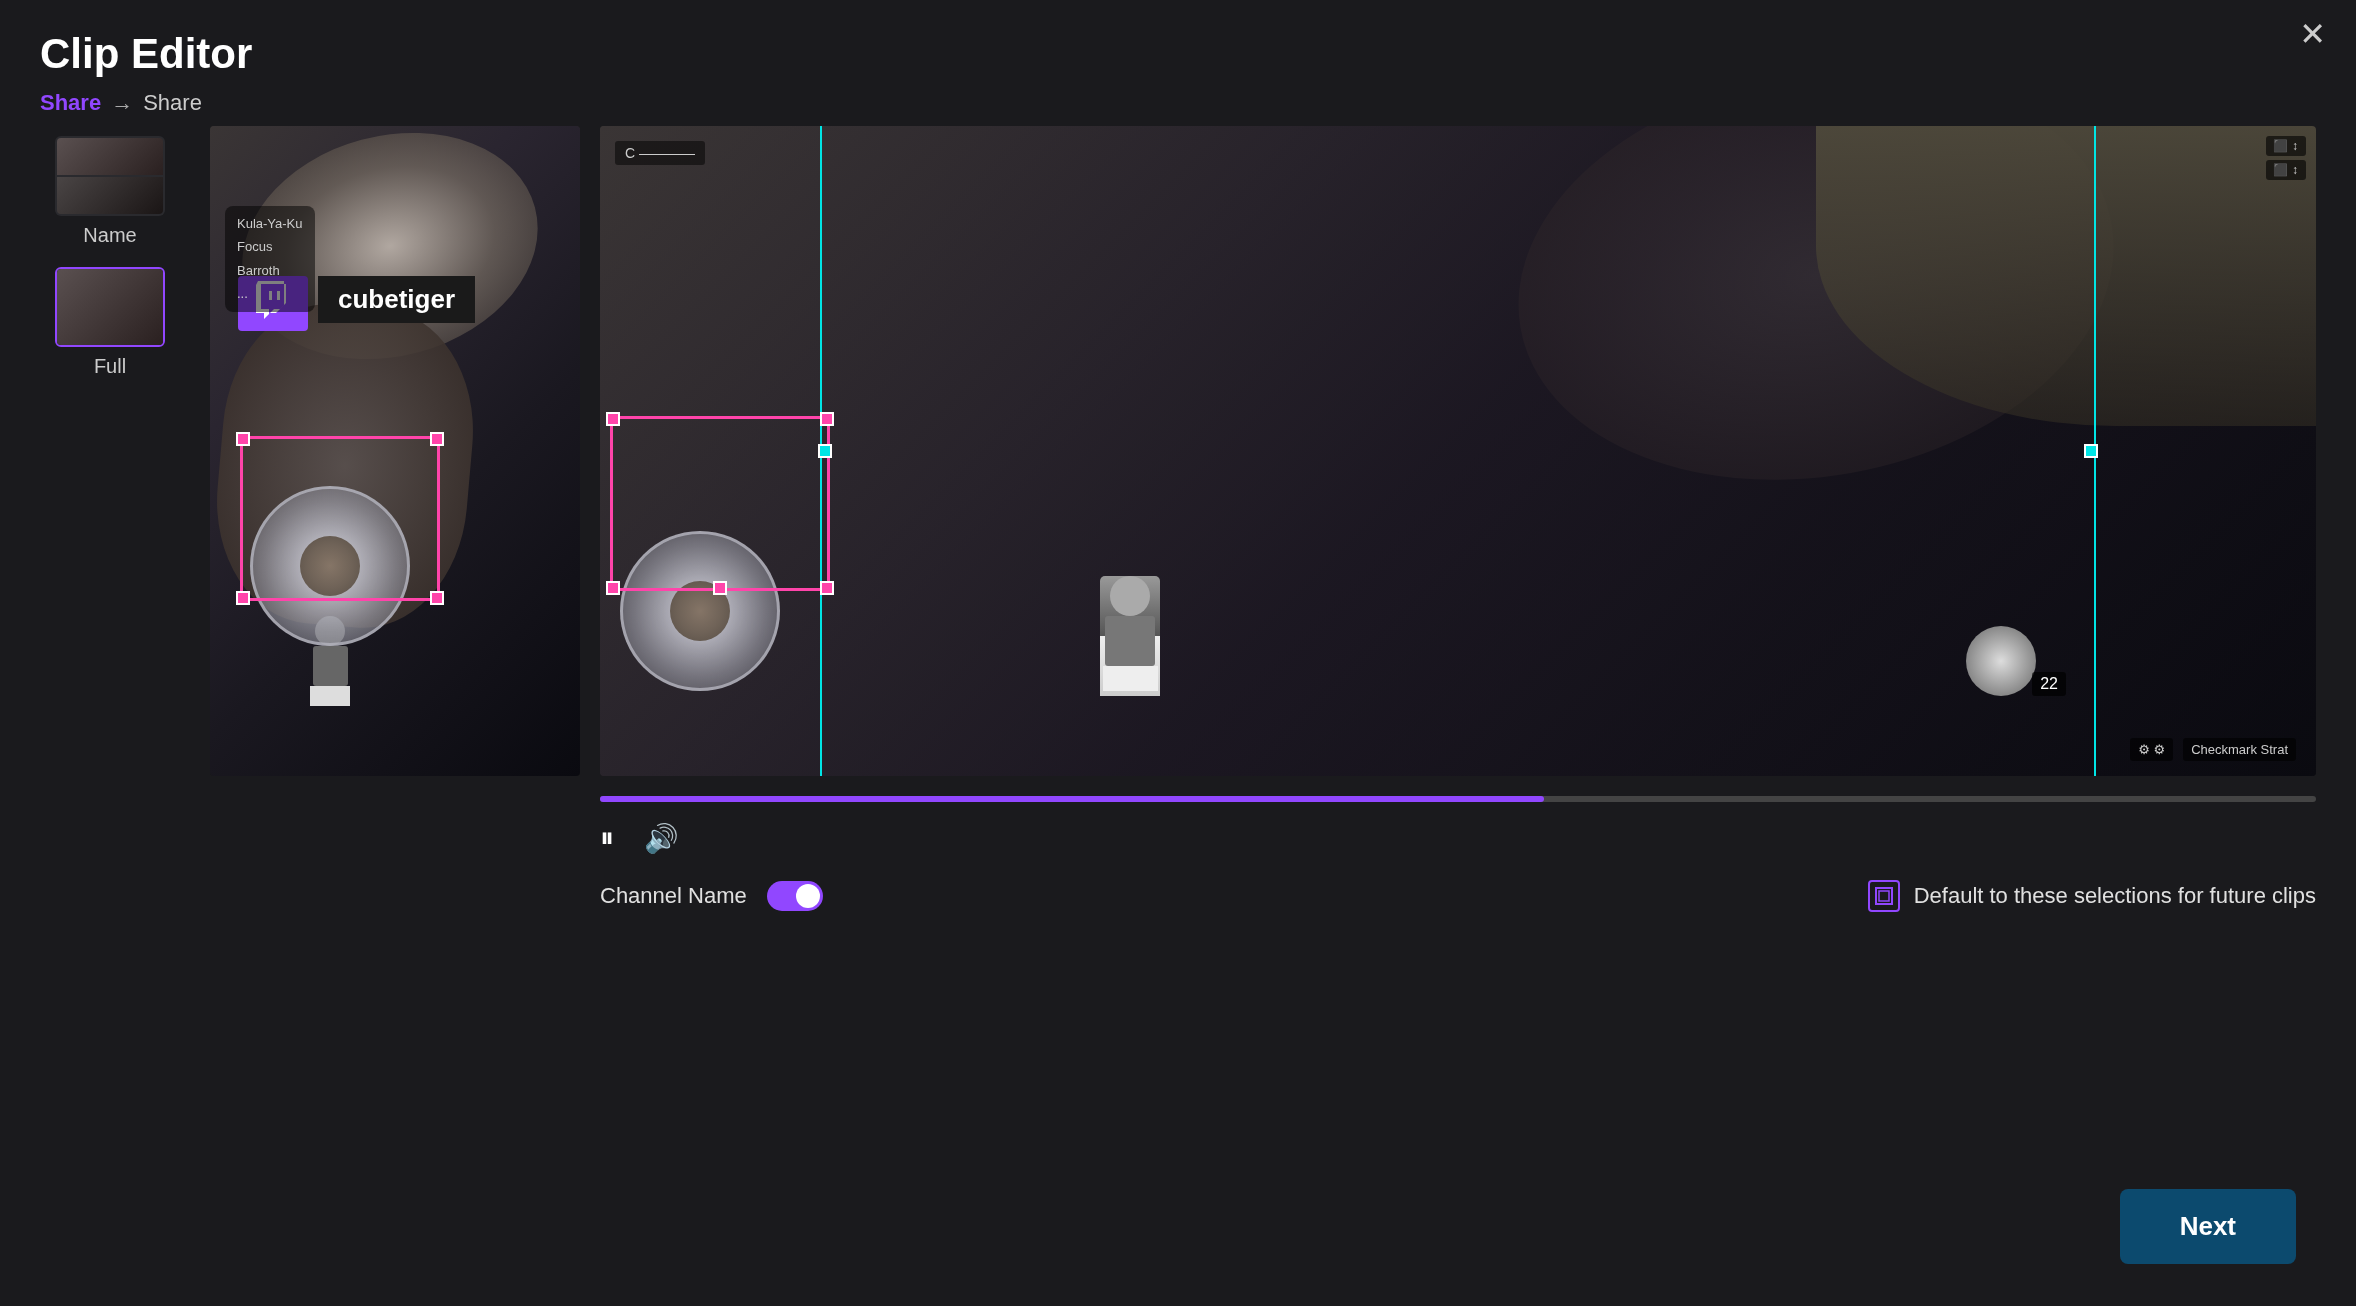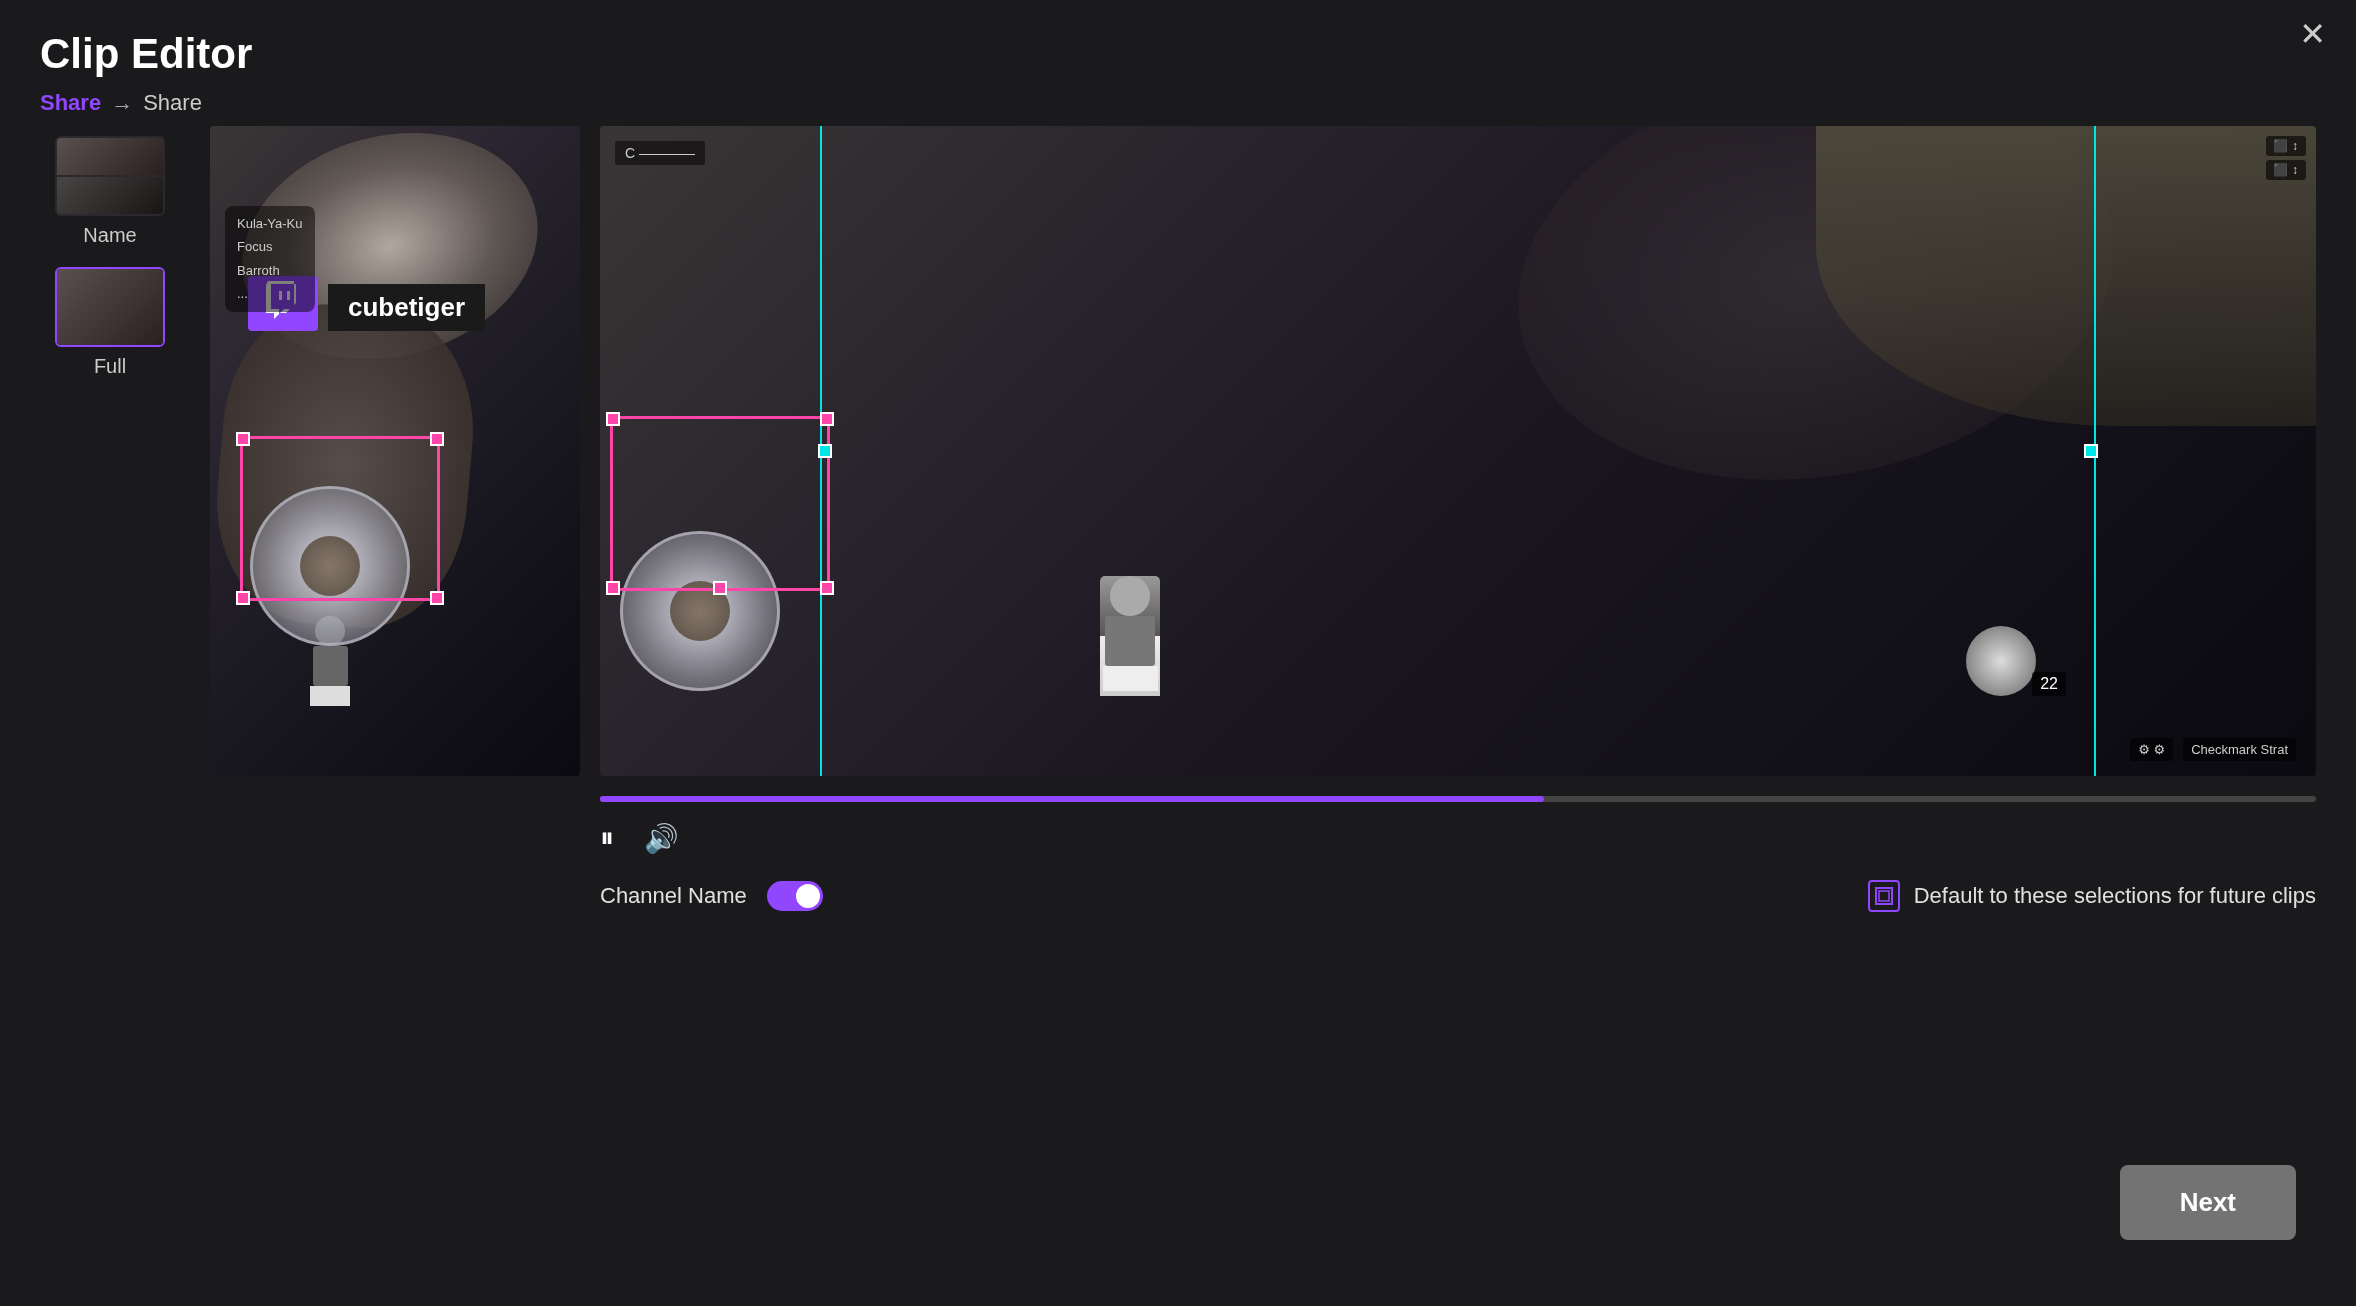--- a/index.html
+++ b/index.html
@@ -147,23 +147,23 @@
     .game-scene {
       position: absolute;
       inset: 0;
       background: linear-gradient(135deg, #3a3535 0%, #2a2530 30%, #1a1820 60%, #0a0a10 100%);
     }
 
     
     .channel-overlay {
       position: absolute;
       top: 150px;
-      left: 38px;
-      display: flex;
-      align-items: flex-end;
+      left: 28px;
+      display: flex;
+      align-items: flex-start;
       gap: 10px;
       background: transparent;
     }
 
     .twitch-badge {
       background: #9147ff;
       width: 70px;
       height: 55px;
       display: flex;
       align-items: center;
@@ -372,23 +372,23 @@
       display: flex;
       align-items: center;
       justify-content: center;
       color: #9147ff;
       font-size: 18px;
     }
 
     
     .next-btn {
       position: absolute;
-      bottom: 66px;
+      bottom: 42px;
       right: 60px;
-      background: #737373;
+      background: #0c4a6e;
       color: #fff;
       border: none;
       border-radius: 8px;
       padding: 22px 60px;
       font-size: 26px;
       font-weight: 700;
       cursor: pointer;
     }
 
     

